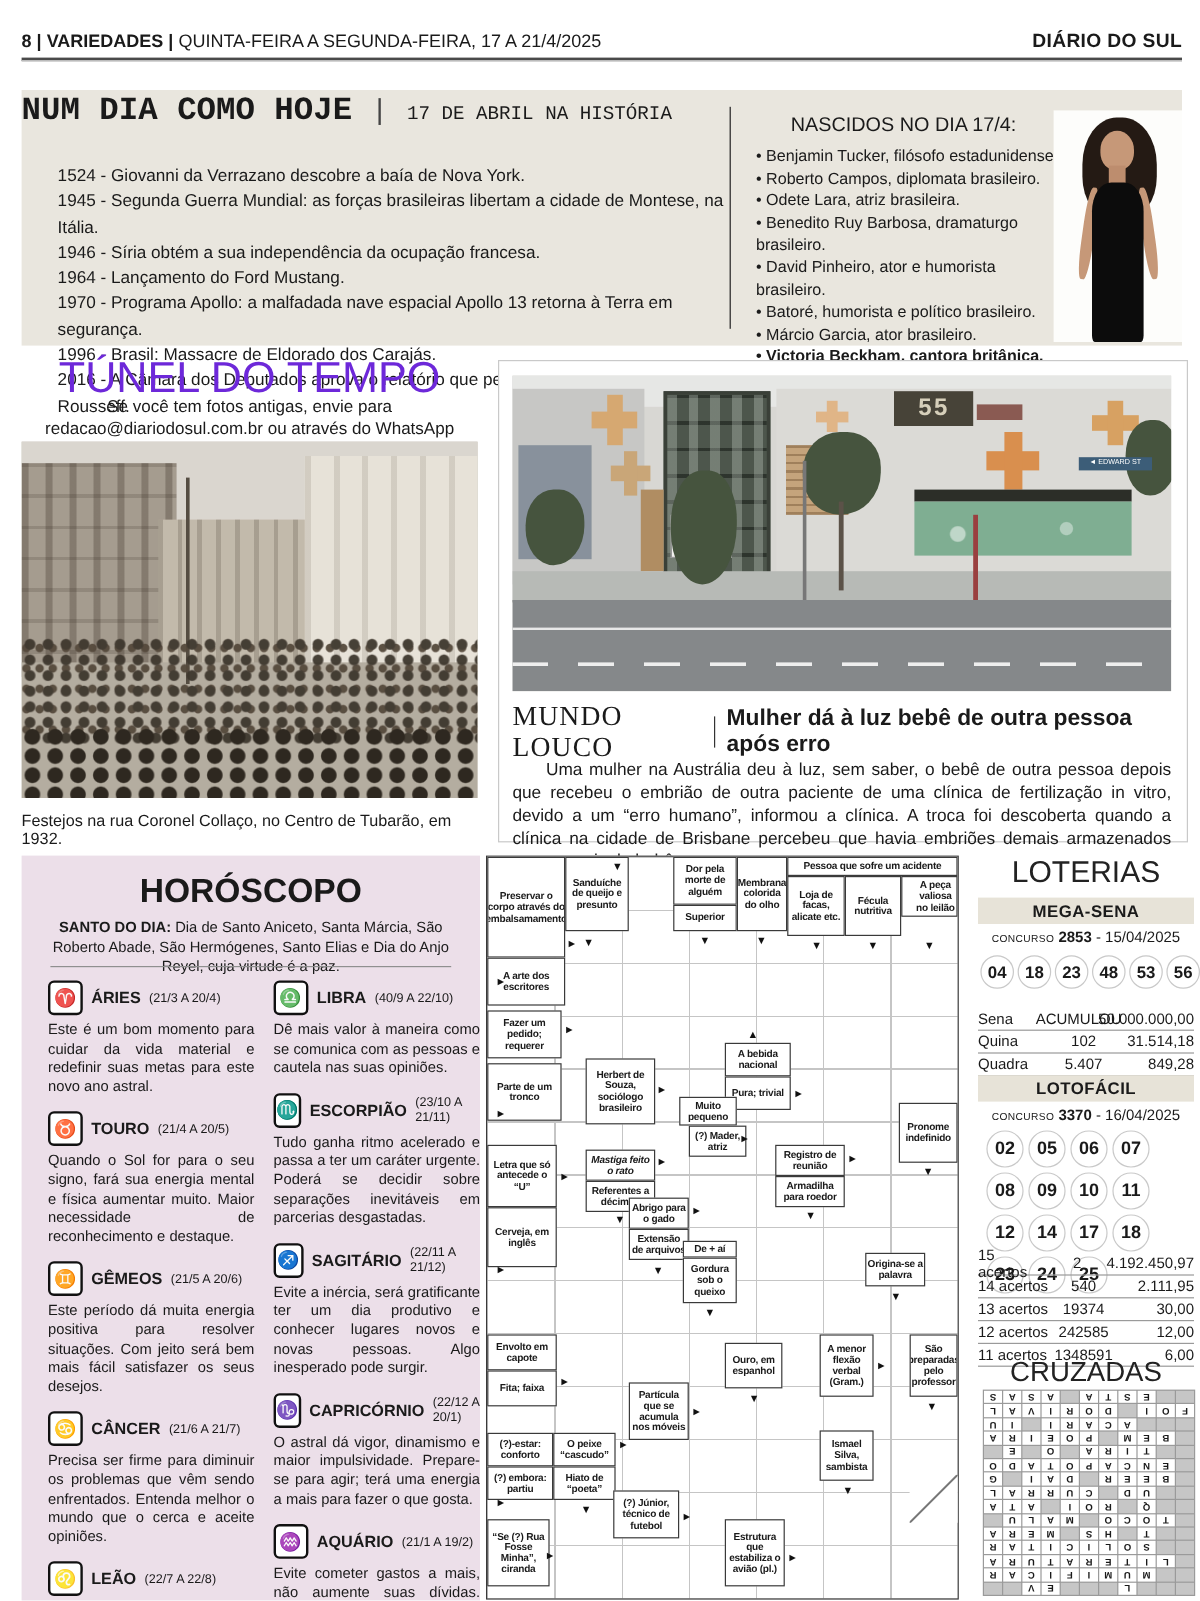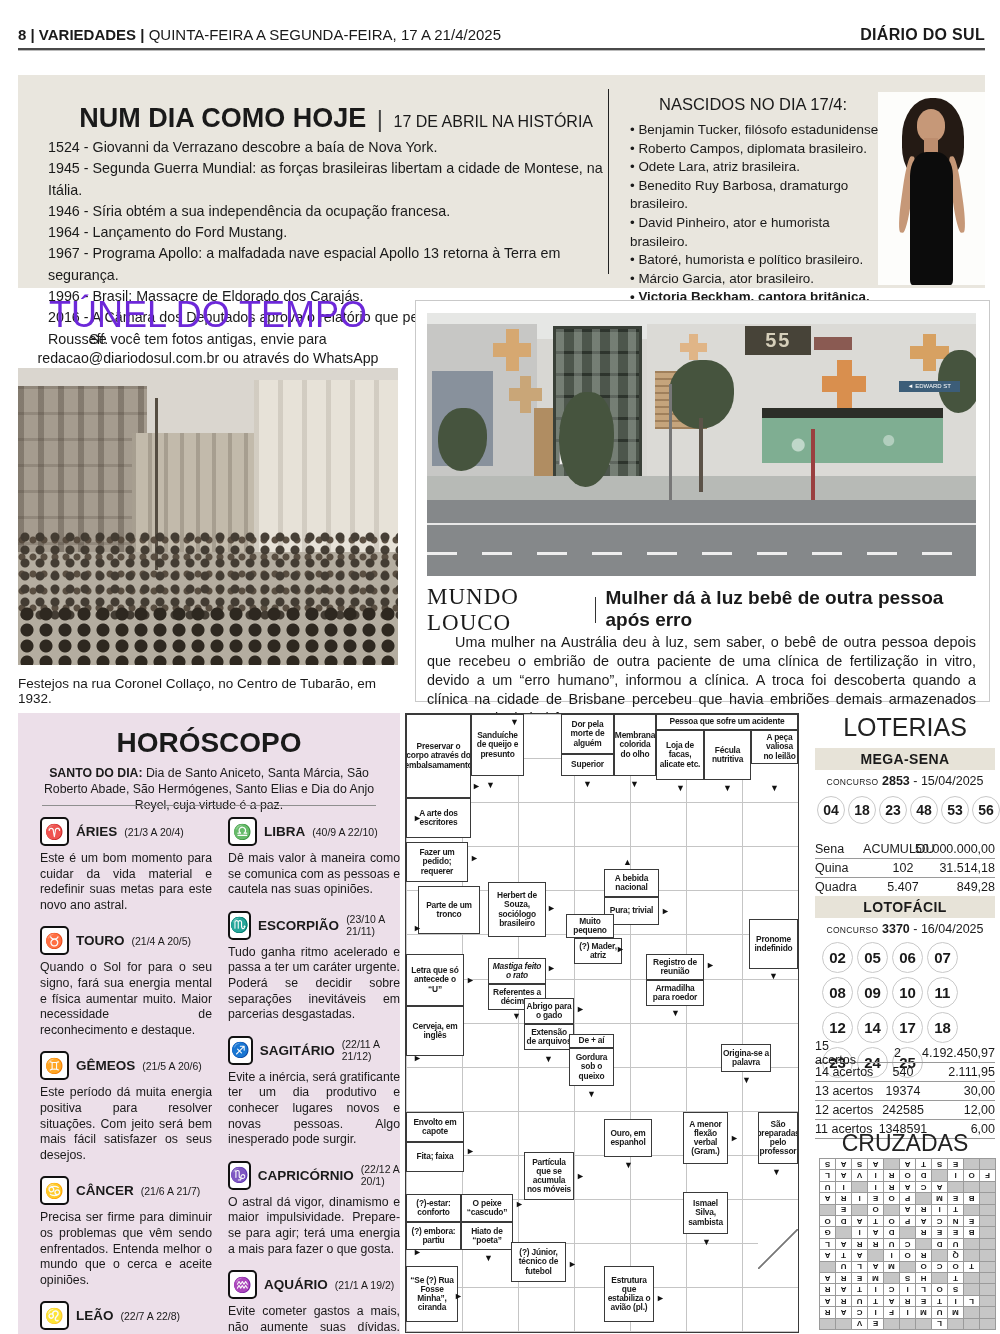--- a/index.html
+++ b/index.html
@@ -5,21 +5,21 @@
   html,body{margin:0;padding:0;background:#fff;}
   #page{position:relative;width:1000px;height:1334px;background:#fff;font-family:"Liberation Sans",sans-serif;color:#1a1a1a;overflow:hidden;}
   .abs{position:absolute;}
   
   #hdr-left{left:18px;top:26px;font-size:15px;}
   #hdr-left b{font-weight:bold;}
   #hdr-right{right:15px;top:26px;font-size:16px;font-weight:bold;letter-spacing:.3px;}
   #hdr-rule{left:18px;top:48px;width:967px;height:2px;background:#4a4a4a;border-bottom:1px solid #bbb;}
   
   #topbox{left:18px;top:75px;width:967px;height:213px;background:#e9e6de;}
-  #today-title{left:0;top:28px;width:575px;text-align:right;font-family:Liberation Sans, sans-serif;}
+  #today-title{left:0;top:3px;width:575px;text-align:left;font-family:Liberation Mono, monospace;}
   #today-title .big{font-size:27px;font-weight:bold;}
   #today-title .sep{font-size:24px;font-weight:300;color:#444;padding:0 6px;}
   #today-title .sub{font-size:16px;}
   #events{left:30px;top:62px;width:560px;font-size:14.3px;line-height:21.3px;}
   #born-divider{left:590px;top:14px;width:1px;height:185px;background:#222;}
   #born-title{left:600px;top:20px;width:270px;text-align:center;font-size:16.5px;}
   #people{left:612px;top:46px;width:260px;font-size:13.4px;line-height:18.6px;}
   .bold-person{font-weight:bold;}
   
   #vb-photo{left:860px;top:17px;width:107px;height:193px;background:#fdfdfb;overflow:hidden;}
@@ -125,21 +125,21 @@
     <div class="abs" id="today-title">
       <span class="big">NUM DIA COMO HOJE</span>
       <span class="sep">|</span>
       <span class="sub">17 DE ABRIL NA HISTÓRIA</span>
     </div>
     <div class="abs" id="events">
         <div>1524 - Giovanni da Verrazano descobre a baía de Nova York.</div>
         <div>1945 - Segunda Guerra Mundial: as forças brasileiras libertam a cidade de Montese, na Itália.</div>
         <div>1946 - Síria obtém a sua independência da ocupação francesa.</div>
         <div>1964 - Lançamento do Ford Mustang.</div>
-        <div>1967 - Programa Apollo: a malfadada nave espacial Apollo 13 retorna à Terra em segurança.</div>
+        <div>1970 - Programa Apollo: a malfadada nave espacial Apollo 13 retorna à Terra em segurança.</div>
         <div>1996 - Brasil: Massacre de Eldorado dos Carajás.</div>
         <div>2016 - A Câmara dos Deputados aprova o relatório que pedia o afastamento de Dilma Rousseff.</div>
       </div>
     <div class="abs" id="born-divider"></div>
     <div class="abs" id="born-title">NASCIDOS NO DIA 17/4:</div>
     <div class="abs" id="people">
         <div>• Benjamin Tucker, filósofo estadunidense.</div>
         <div>• Roberto Campos, diplomata brasileiro.</div>
         <div>• Odete Lara, atriz brasileira.</div>
         <div>• Benedito Ruy Barbosa, dramaturgo brasileiro.</div>
@@ -307,21 +307,21 @@
       <div class="clue" style="left: 0px; top: 84px; width: 65px; height: 40px;">A arte dos escritores</div>
       <div class="clue" style="left: 65px; top: 0px; width: 53px; height: 62px;">Sanduíche de queijo e presunto</div>
       <div class="clue" style="left: 155px; top: 0px; width: 53px; height: 40px;">Dor pela morte de alguém</div>
       <div class="clue" style="left: 155px; top: 40px; width: 53px; height: 22px;">Superior</div>
       <div class="clue" style="left: 208px; top: 0px; width: 42px; height: 62px;">Membrana colorida do olho</div>
       <div class="clue" style="left: 250px; top: 0px; width: 142px; height: 16px;">Pessoa que sofre um acidente</div>
       <div class="clue" style="left: 250px; top: 16px; width: 48px; height: 50px;">Loja de facas, alicate etc.</div>
       <div class="clue" style="left: 298px; top: 16px; width: 47px; height: 50px;">Fécula nutritiva</div>
       <div class="clue" style="left: 345px; top: 16px; width: 47px; height: 34px; padding-left: 11px;">A peça valiosa no leilão</div>
       <div class="clue" style="left: 0px; top: 128px; width: 62px; height: 40px;">Fazer um pedido; requerer</div>
-      <div class="clue" style="left: 12px; top: 172px; width: 62px; height: 48px;">Parte de um tronco</div>
+      <div class="clue" style="left: 0px; top: 172px; width: 62px; height: 48px;">Parte de um tronco</div>
       <div class="clue" style="left: 82px; top: 168px; width: 58px; height: 55px;">Herbert de Souza, sociólogo brasileiro</div>
       <div class="clue" style="left: 198px; top: 155px; width: 55px; height: 28px;">A bebida nacional</div>
       <div class="clue" style="left: 198px; top: 183px; width: 55px; height: 28px;">Pura; trivial</div>
       <div class="clue" style="left: 160px; top: 200px; width: 48px; height: 24px;">Muito pequeno</div>
       <div class="clue" style="left: 168px; top: 224px; width: 48px; height: 26px;">(?) Mader, atriz</div>
       <div class="clue" style="left: 343px; top: 205px; width: 49px; height: 50px;">Pronome indefinido</div>
       <div class="clue" style="left: 0px; top: 240px; width: 58px; height: 52px;">Letra que só antecede o “U”</div>
       <div class="clue" style="left: 82px; top: 244px; width: 58px; height: 26px; font-style: italic;">Mastiga feito o rato</div>
       <div class="clue" style="left: 82px; top: 270px; width: 58px; height: 26px;">Referentes a décimos</div>
       <div class="clue" style="left: 240px; top: 240px; width: 58px; height: 26px;">Registro de reunião</div>

